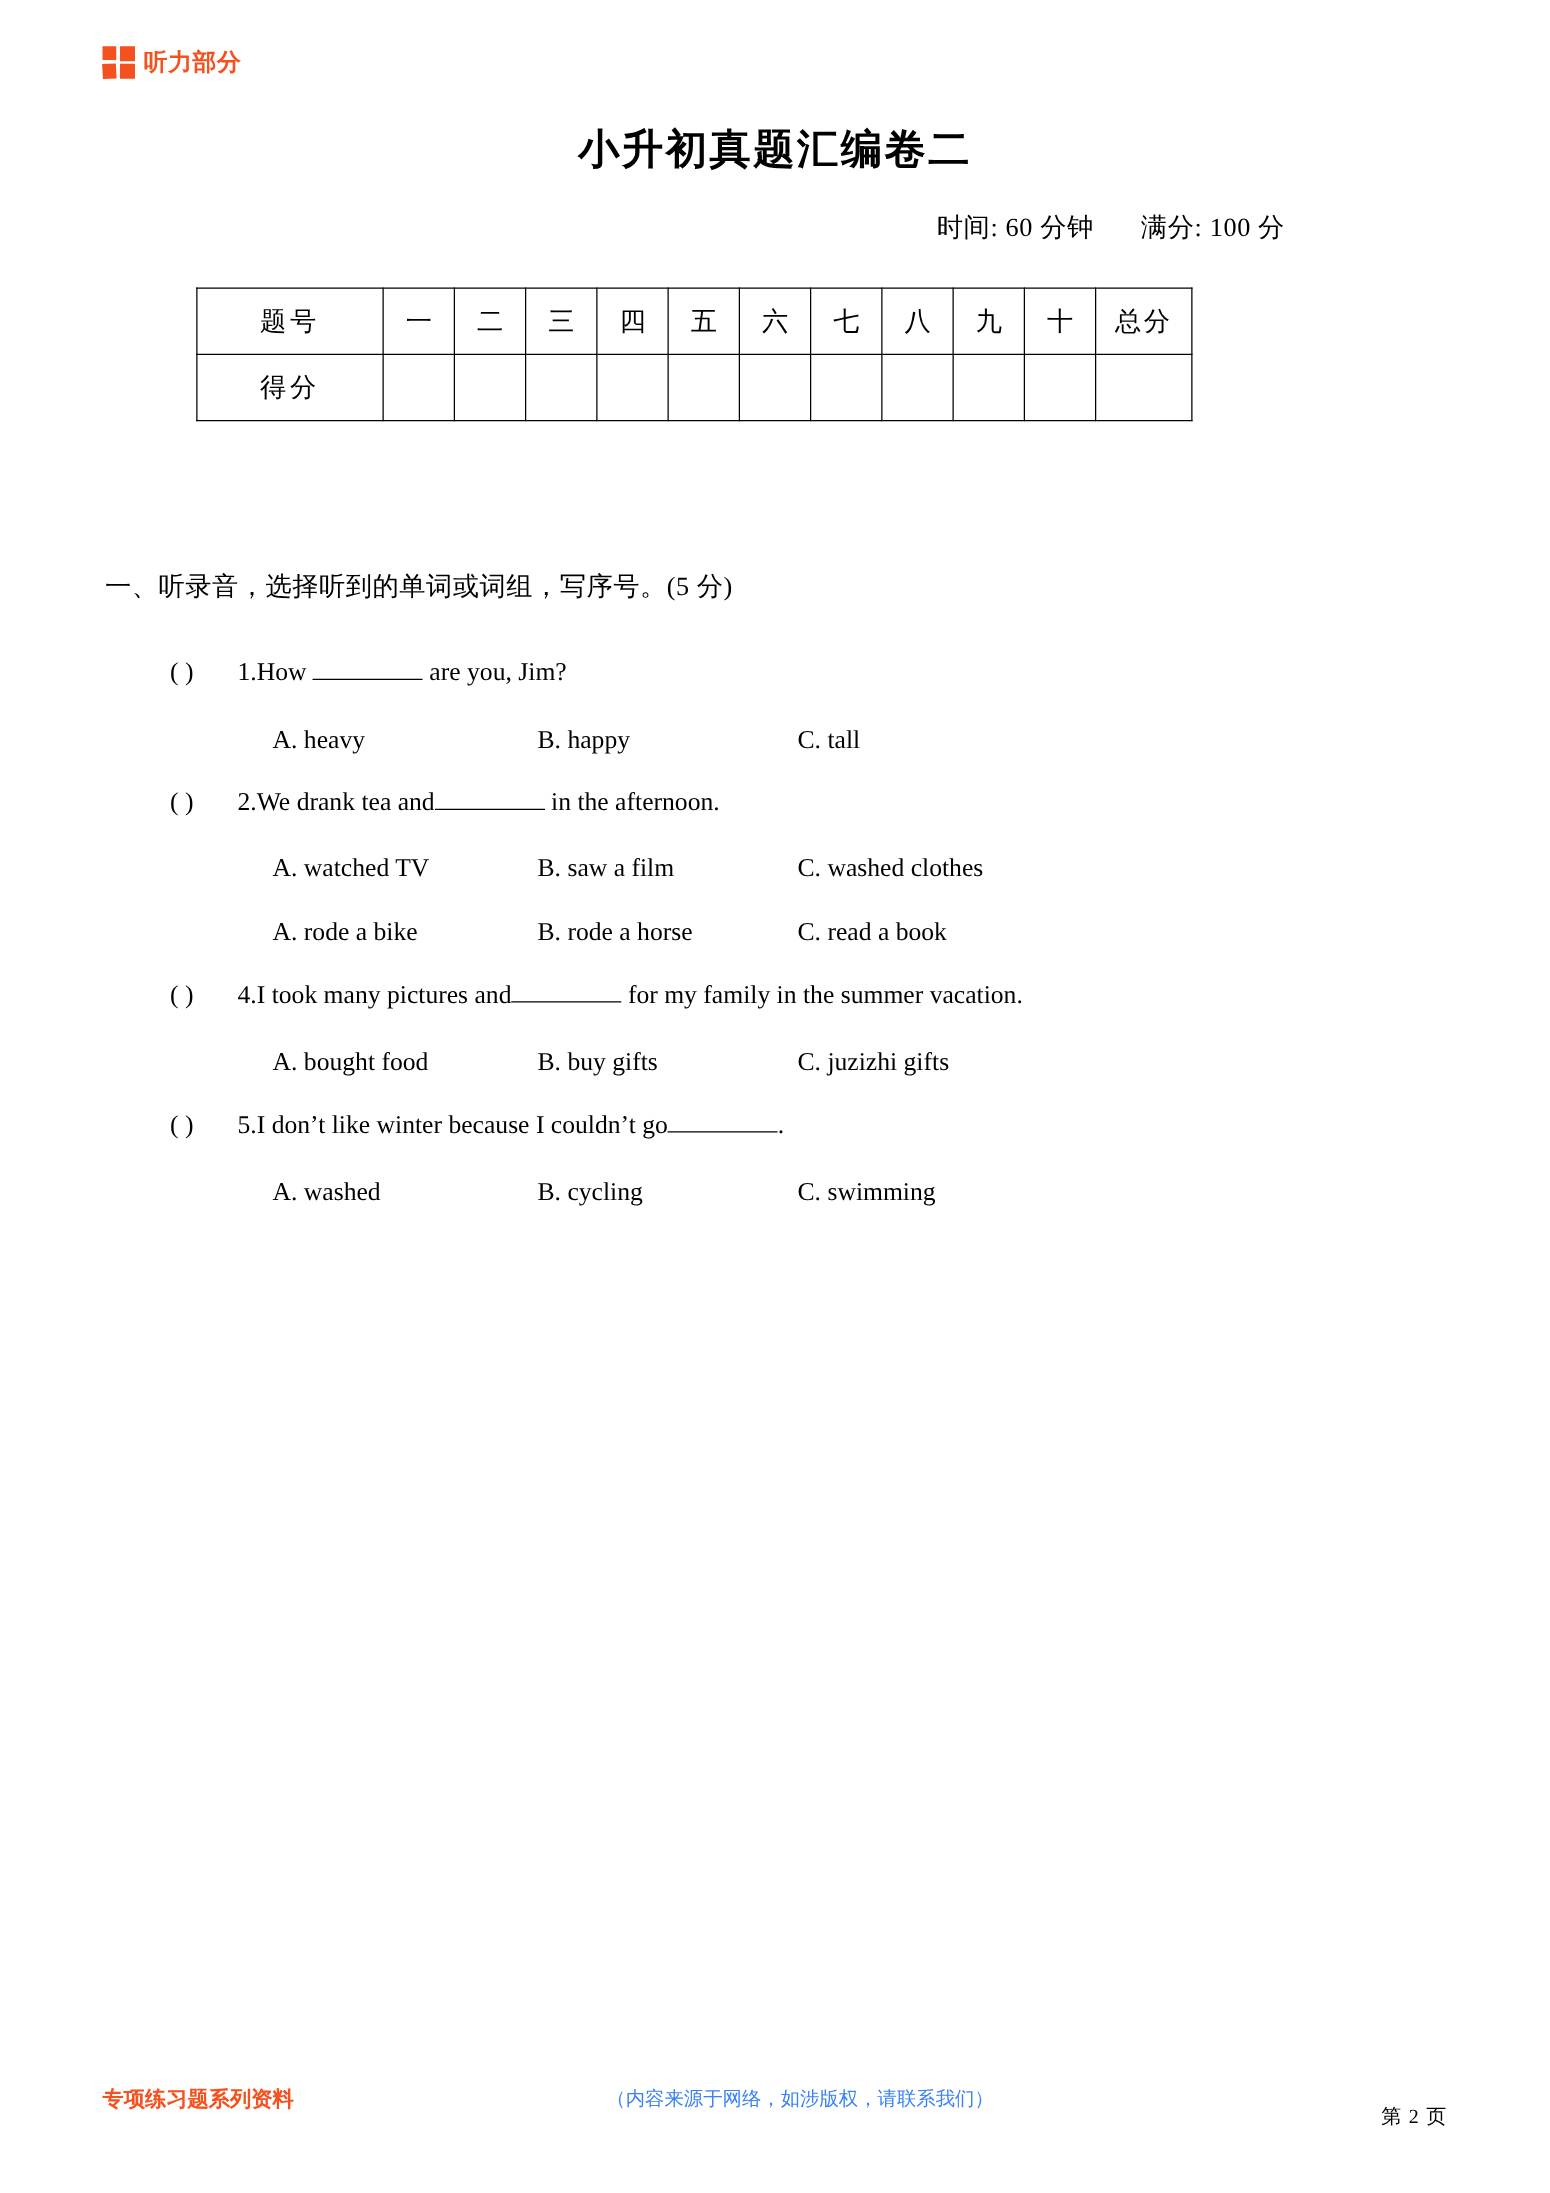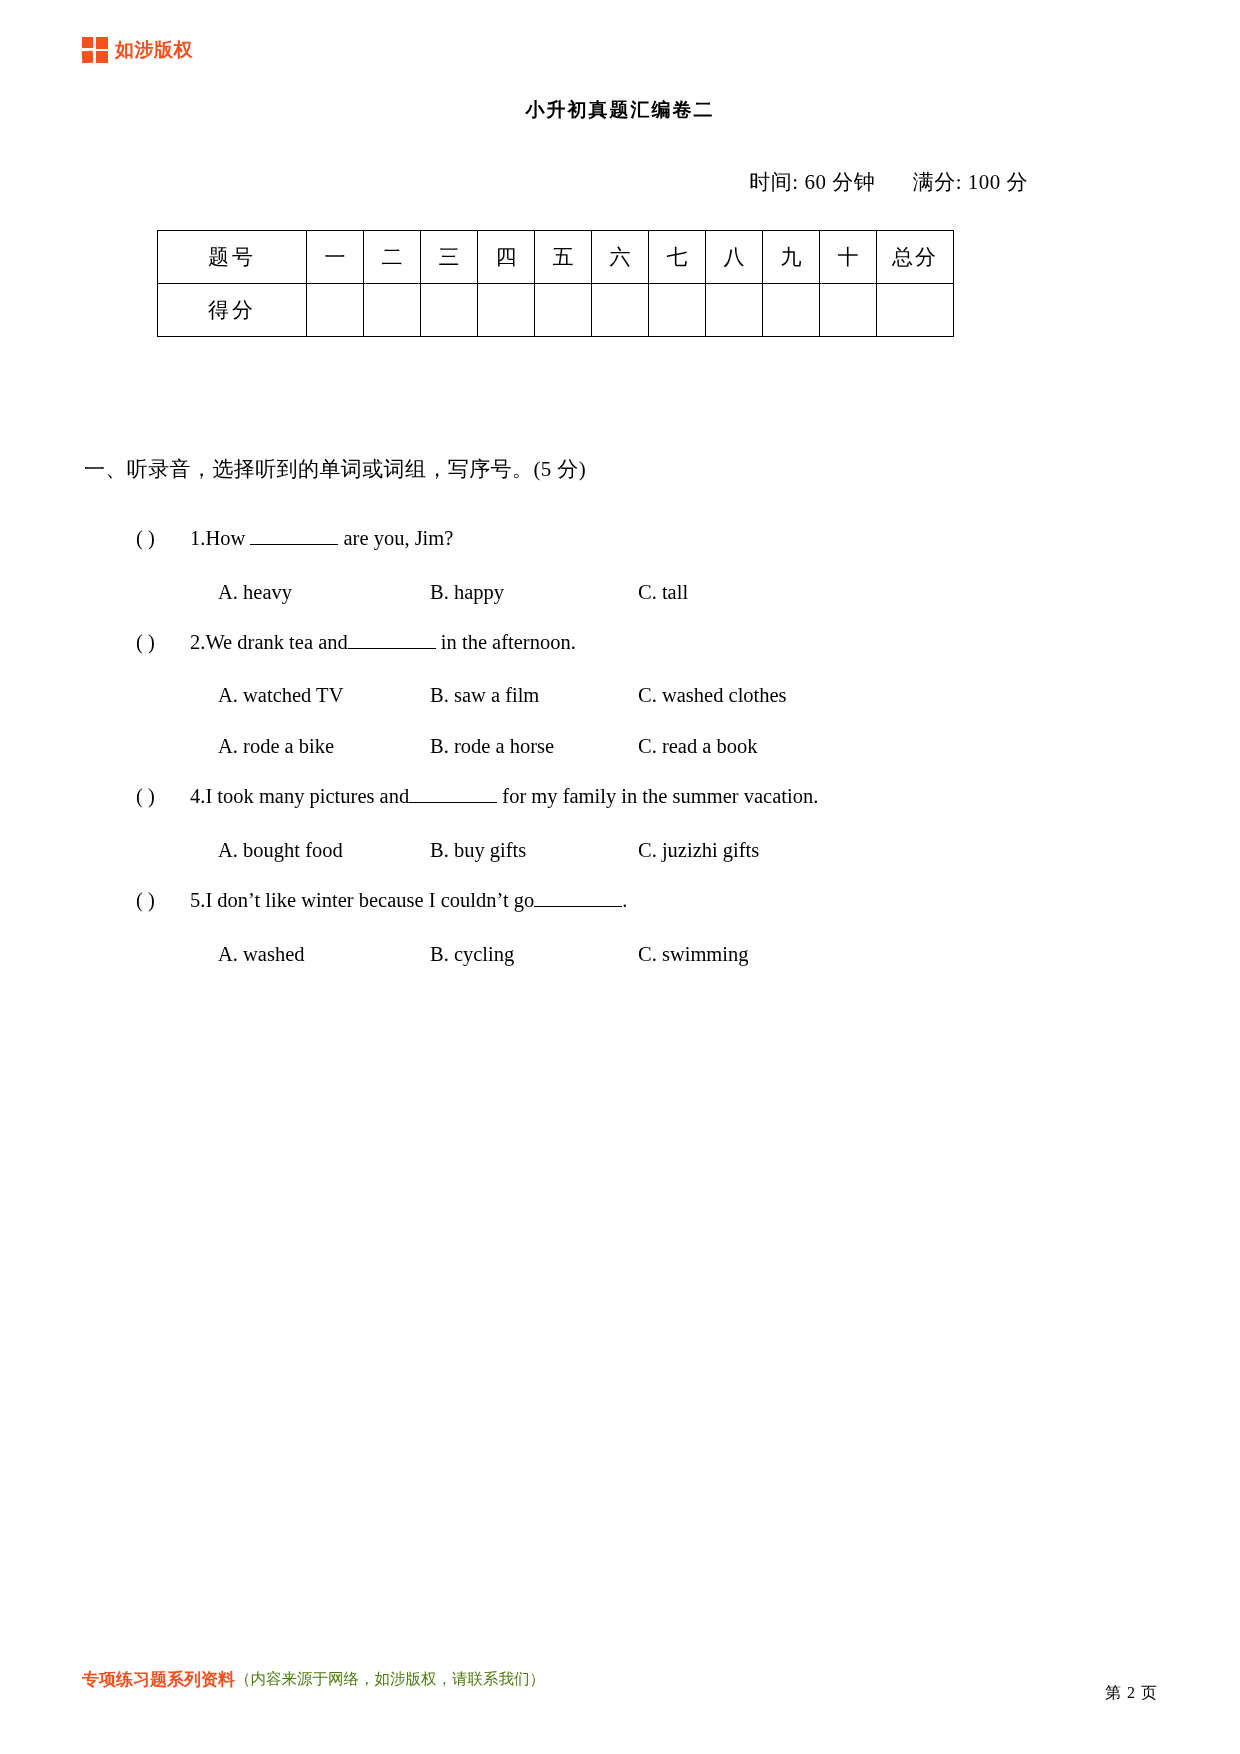--- a/index.html
+++ b/index.html
@@ -80,21 +80,21 @@
     letter-spacing: 0px;
   }
 
   
   .doc-title {
     position: absolute;
     top: 97px;
     left: 0;
     width: 1240px;
     text-align: center;
-    font-size: 19px;
+    font-size: 33px;
     font-weight: bold;
     letter-spacing: 2px;
     font-family: "Liberation Serif", serif;
   }
 
   
   .meta-line {
     position: absolute;
     top: 168px;
     right: 212px;
@@ -198,23 +198,23 @@
   .footer-left {
     font-family: "Liberation Sans", sans-serif;
     font-weight: bold;
     font-size: 17px;
     color: #f4511e;
     white-space: nowrap;
     flex: 0 0 auto;
   }
   .footer-center {
     flex: 1 1 auto;
-    text-align: left;
+    text-align: center;
     font-size: 15.5px;
-    color: #4d7c0f;
+    color: #3b82f6;
     font-family: "Liberation Sans", sans-serif;
     white-space: nowrap;
     padding-right: 60px;
   }
   .footer-right {
     flex: 0 0 auto;
     font-size: 16px;
     font-weight: normal;
     white-space: nowrap;
     letter-spacing: 1px;
@@ -227,21 +227,21 @@
 <div class="page">
 
   <div class="header">
     <div class="brand">
       <span class="logo-mark">
         <i class="tl"></i>
           <i class="tr"></i>
           <i class="bl"></i>
           <i class="br"></i>
       </span>
-      <span class="brand-name">如涉版权</span>
+      <span class="brand-name">听力部分</span>
     </div>
   </div>
 
   <div class="doc-title">小升初真题汇编卷二</div>
 
   <div class="meta-line">
     <span>时间: 60 分钟</span>
     <span class="gap"></span>
     <span>满分: 100 分</span>
   </div>

